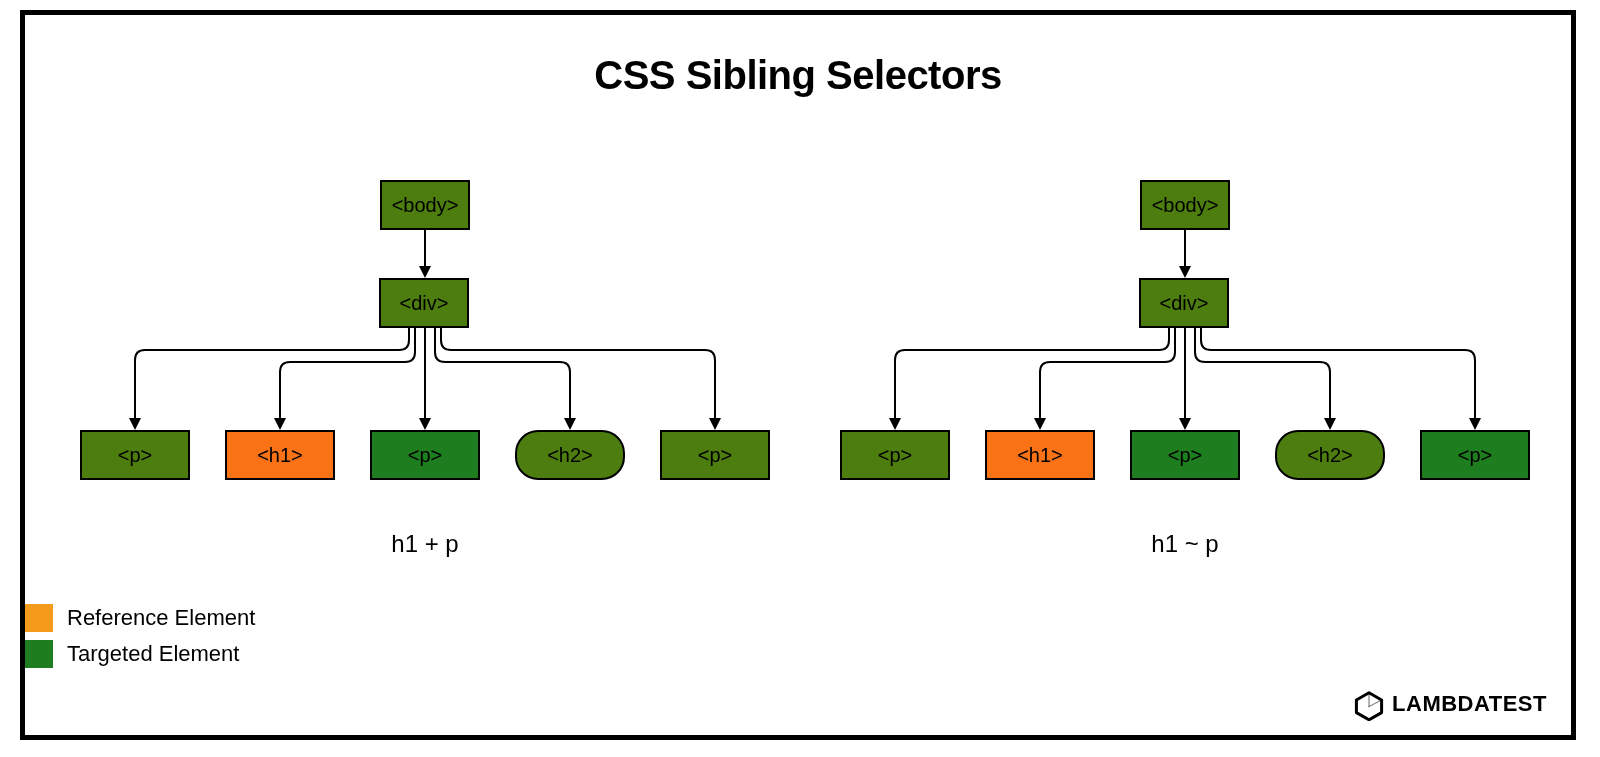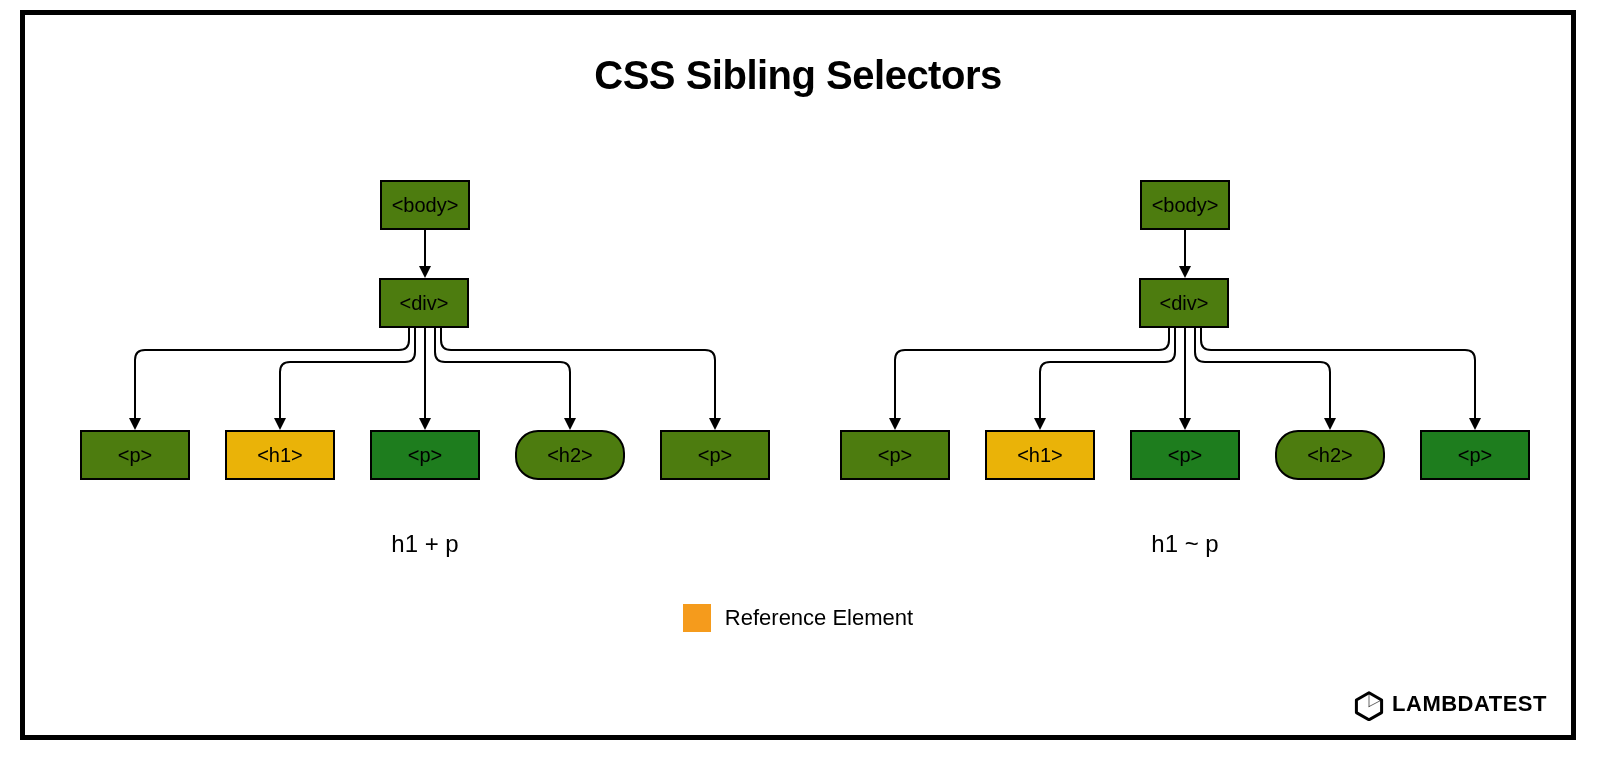--- a/index.html
+++ b/index.html
@@ -64,21 +64,21 @@
   .node.body { width: 90px; left: 315px; top: 50px; }
   .node.div  { width: 90px; left: 314px; top: 148px; }
 
   .leaf { width: 110px; top: 300px; }
   .leaf.c0 { left: 15px; }
   .leaf.c1 { left: 160px; }
   .leaf.c2 { left: 305px; }
   .leaf.c3 { left: 450px; border-radius: 23px; }
   .leaf.c4 { left: 595px; }
 
-  .ref    { background: #eab308; }
+  .ref    { background: #f97316; }
   .target { background: #1e7d1e; }
 
   .expr {
     position: absolute;
     left: 0;
     right: 0;
     top: 400px;
     text-align: center;
     font-size: 24px;
   }
@@ -99,21 +99,21 @@
     fill: #000;
     stroke: none;
   }
 
   
   .legend {
     position: absolute;
     left: 0;
     right: 0;
     top: 585px;
-    text-align: center;
+    text-align: left;
   }
   .legend-row {
     display: inline-flex;
     align-items: center;
     font-size: 22px;
     margin: 4px 0;
   }
   .swatch {
     width: 28px;
     height: 28px;
@@ -205,20 +205,26 @@
     <div class="expr">h1 ~ p</div>
   </div>
 
   <div class="legend">
     <div>
       <span class="legend-row">
         <span class="swatch" style="background:#f59b1c"></span>
         <span>Reference Element</span>
       </span>
     </div>
+    <div>
+      <span class="legend-row">
+        <span class="swatch" style="background:#1e7d1e"></span>
+        <span>Targeted Element</span>
+      </span>
+    </div>
   </div>
 
   <div class="logo">
     <svg width="30" height="30" viewBox="0 0 100 100">
       <polygon points="50,6 92,30 92,72 50,96 8,72 8,30" fill="none" stroke="#000" stroke-width="10" stroke-linejoin="round"></polygon>
       <line x1="50" y1="6" x2="50" y2="52" stroke="#000" stroke-width="10" stroke-linecap="round"></line>
       <line x1="50" y1="52" x2="92" y2="30" stroke="#000" stroke-width="10" stroke-linecap="round"></line>
     </svg>
     <span>LAMBDATEST</span>
   </div>

